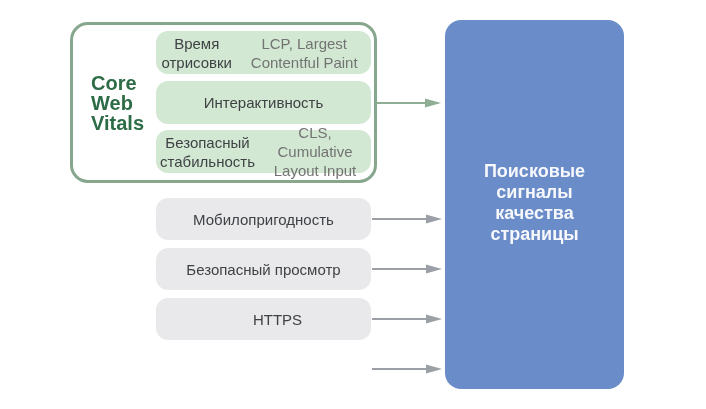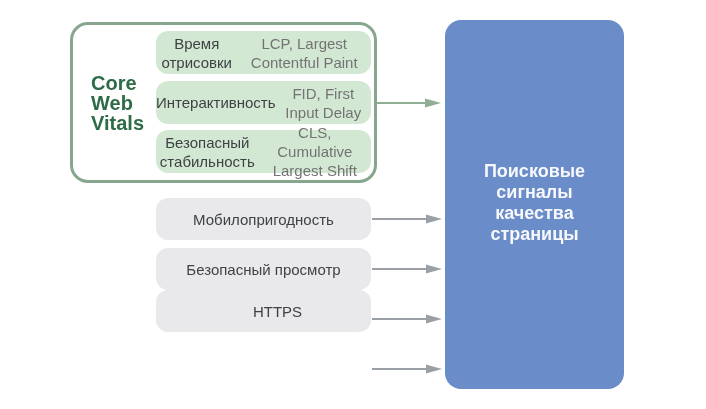--- a/index.html
+++ b/index.html
@@ -46,21 +46,21 @@
     box-sizing: border-box;
   }
   .pill.green { background: #d2e8d3; height: 43px; }
   .pill.gray  { background: #e9e9ec; height: 42px; text-align: center; }
   .pill .sub { color: #737373; }
   .cwv-item-1 { top: 31px; }
   .cwv-item-2 { top: 81px; }
   .cwv-item-3 { top: 130px; }
   .sig-item-1 { top: 198px; }
   .sig-item-2 { top: 248px; }
-  .sig-item-3 { top: 290px; padding-left: 28px; }
+  .sig-item-3 { top: 298px; padding-left: 28px; }
   .sig-item-4 { top: 348px; }
   
   .arrow { position: absolute; display: block; }
   .arrow.green { color: #8fae94; left: 377px; top: 96px; }
   .arrow.gray { color: #9aa0a6; left: 372px; }
   .arrow.g1 { top: 212px; }
   .arrow.g2 { top: 262px; }
   .arrow.g3 { top: 312px; }
   .arrow.g4 { top: 362px; }
   
@@ -96,26 +96,25 @@
 Web
 Vitals</div>
 
   <div class="pill green cwv-item-1">
     <div>Время отрисовки</div>
     <div class="sub">LCP, Largest Contentful Paint</div>
   </div>
 
   <div class="pill green cwv-item-2">
     <div>Интерактивность</div>
-    <div class="sub">FID, First Input Delay</div>
   </div>
 
   <div class="pill green cwv-item-3">
     <div>Безопасный стабильность</div>
-    <div class="sub">CLS, Cumulative Largest Shift</div>
+    <div class="sub">CLS, Cumulative Layout Input</div>
   </div>
 
   <div class="pill gray sig-item-1">
     <div>Мобилопригодность</div>
   </div>
   <div class="pill gray sig-item-2">
     <div>Безопасный просмотр</div>
   </div>
   <div class="pill gray sig-item-3">
     <div>HTTPS</div>

